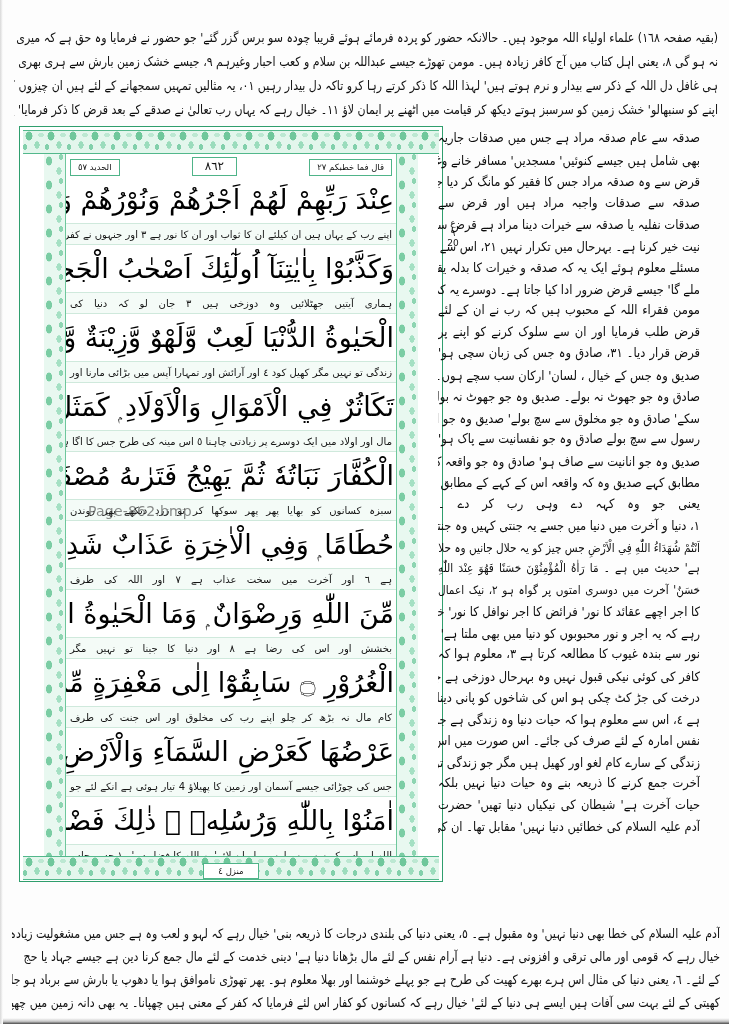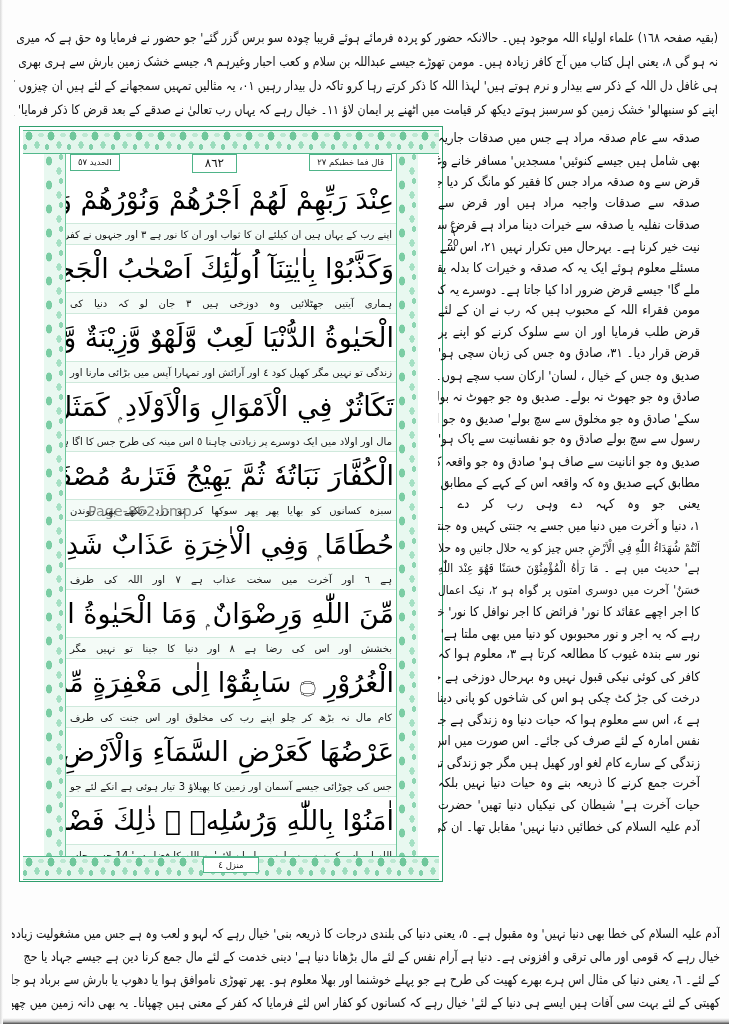--- a/index.html
+++ b/index.html
@@ -162,21 +162,21 @@
     background-size: 21px 24px, 21px 24px, 21px 24px;
   }
   .orn-side.left  { left: 0;  border-right: 1px solid #6ec79c; }
   .orn-side.right { right: 0; border-left:  1px solid #6ec79c; }
 
   
   #frame-header {
     position: relative;
     height: 22px;
     display: flex;
-    align-items: flex-start;
+    align-items: flex-end;
     justify-content: space-between;
     padding: 0 4px;
     box-sizing: border-box;
   }
   .hdr-box {
     background: #ffffff;
     border: 1px solid #4fb489;
     padding: 0 7px;
     height: 15px;
     line-height: 15px;
@@ -234,21 +234,21 @@
     border-bottom: 1px solid #cfe9dc;
     padding: 0 4px;
     box-sizing: border-box;
   }
 
   
   #frame-footer {
     position: relative;
     height: 22px;
     display: flex;
-    align-items: flex-start;
+    align-items: flex-end;
     justify-content: center;
   }
   #manzil-box {
     background: #ffffff;
     border: 1px solid #4fb489;
     padding: 0 14px;
     height: 14px;
     line-height: 14px;
     font-size: 8.5px;
     color: #111;
@@ -349,25 +349,25 @@
         <div class="ayah-row">
           <div class="ar-line">مِّنَ اللّٰهِ وَرِضْوَانٌ ۭ وَمَا الْحَيٰوةُ الدُّنْيَآ اِلَّا مَتَاعُ</div>
           <div class="ur-line">بخشش اور اس کی رضا ہے ٨ اور دنیا کا جینا تو نہیں مگر</div>
         </div>
         <div class="ayah-row">
           <div class="ar-line">الْغُرُوْرِ ۝ سَابِقُوْٓا اِلٰى مَغْفِرَةٍ مِّنْ رَّبِّكُمْ وَجَنَّةٍ</div>
           <div class="ur-line">کام مال نہ بڑھ کر چلو اپنے رب کی مخلوق اور اس جنت کی طرف</div>
         </div>
         <div class="ayah-row">
           <div class="ar-line">عَرْضُهَا كَعَرْضِ السَّمَآءِ وَالْاَرْضِ ۙ اُعِدَّتْ لِلَّذِيْنَ</div>
-          <div class="ur-line">جس کی چوڑائی جیسے آسمان اور زمین کا پھیلاؤ 3 تیار ہوئی ہے انکے لئے جو</div>
+          <div class="ur-line">جس کی چوڑائی جیسے آسمان اور زمین کا پھیلاؤ 4 تیار ہوئی ہے انکے لئے جو</div>
         </div>
         <div class="ayah-row">
           <div class="ar-line">اٰمَنُوْا بِاللّٰهِ وَرُسُلِهٖ ۭ ذٰلِكَ فَضْلُ اللّٰهِ يُؤْتِيْهِ مَنْ</div>
-          <div class="ur-line">اللہ اور اس کے سب رسولوں پر ایمان لائے' یہ اللہ کا فضل ہے' 14 جسے چاہے</div>
+          <div class="ur-line">اللہ اور اس کے سب رسولوں پر ایمان لائے' یہ اللہ کا فضل ہے' ١٠ جسے چاہے</div>
         </div>
 
       </div>
     </div>
 
     <div class="orn-band">
       <div id="frame-footer">
         <div id="manzil-box">منزل ٤</div>
       </div>
     </div>

